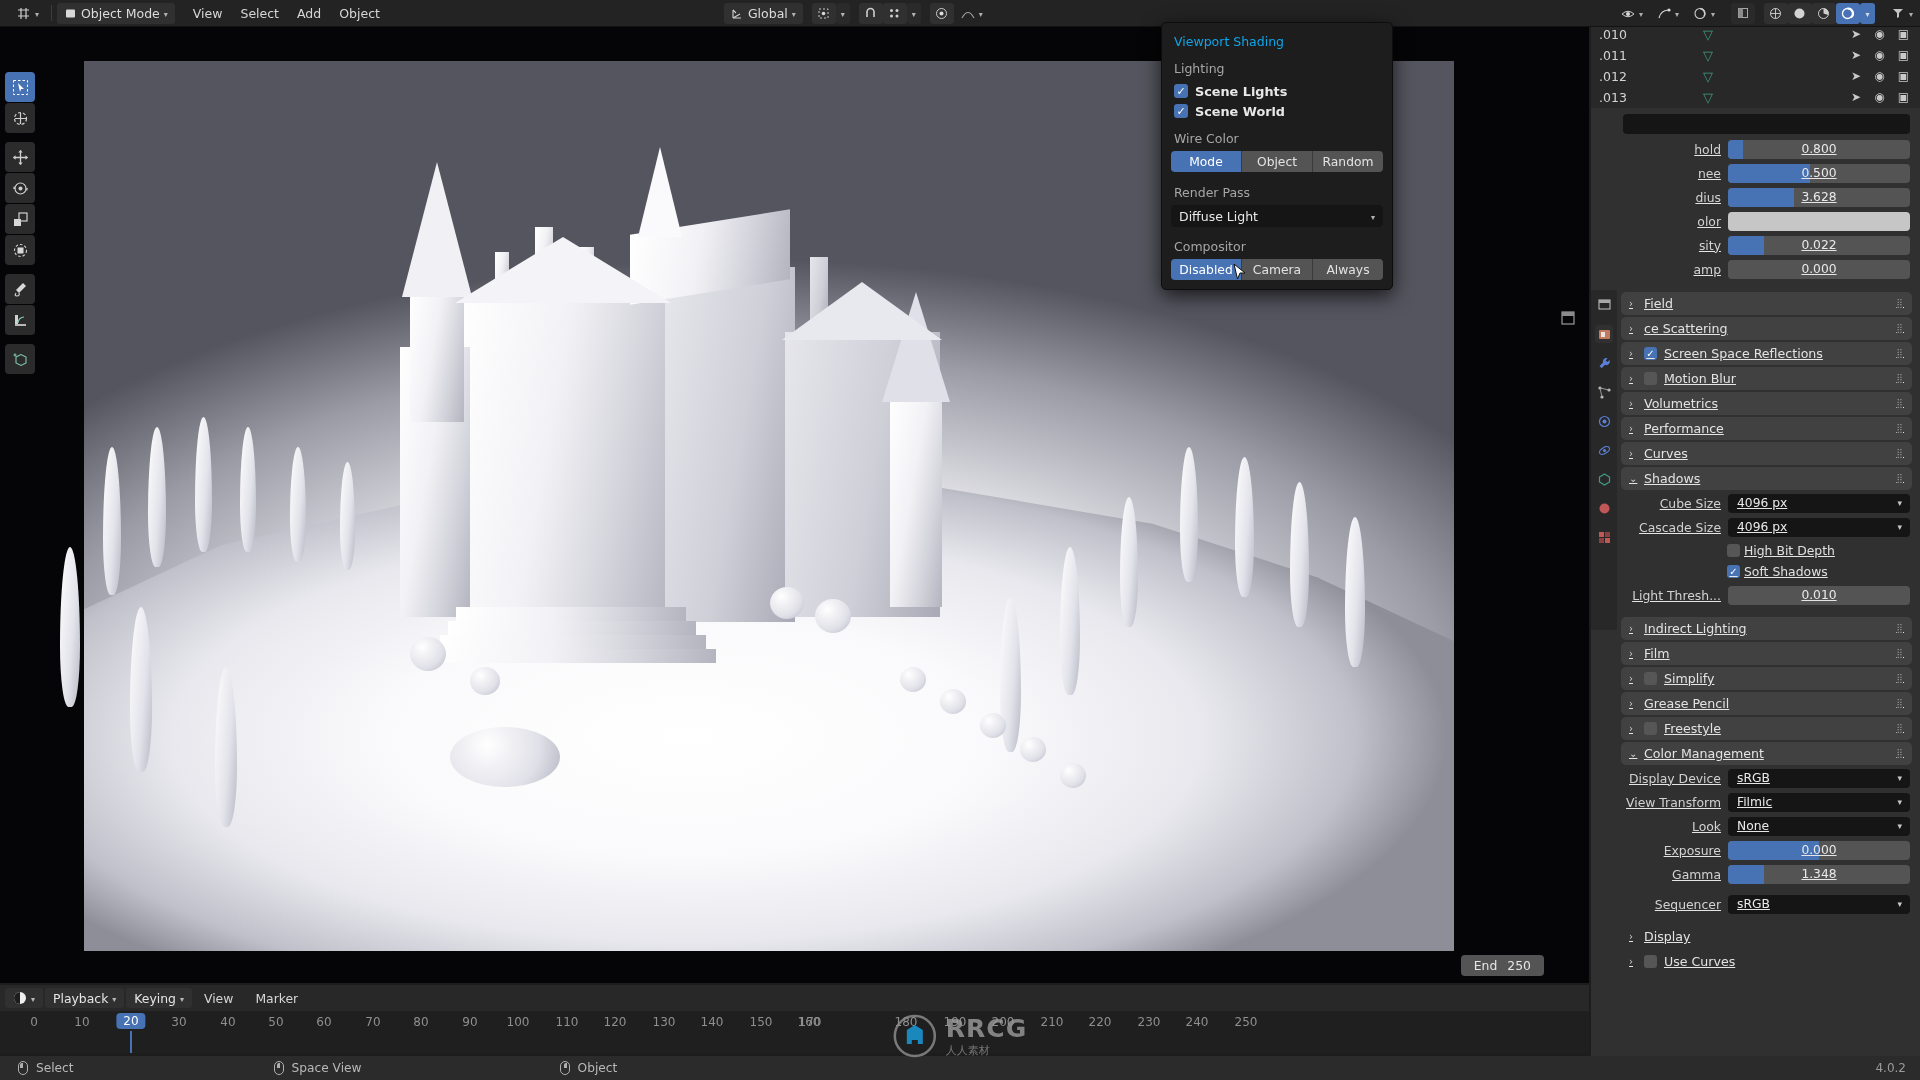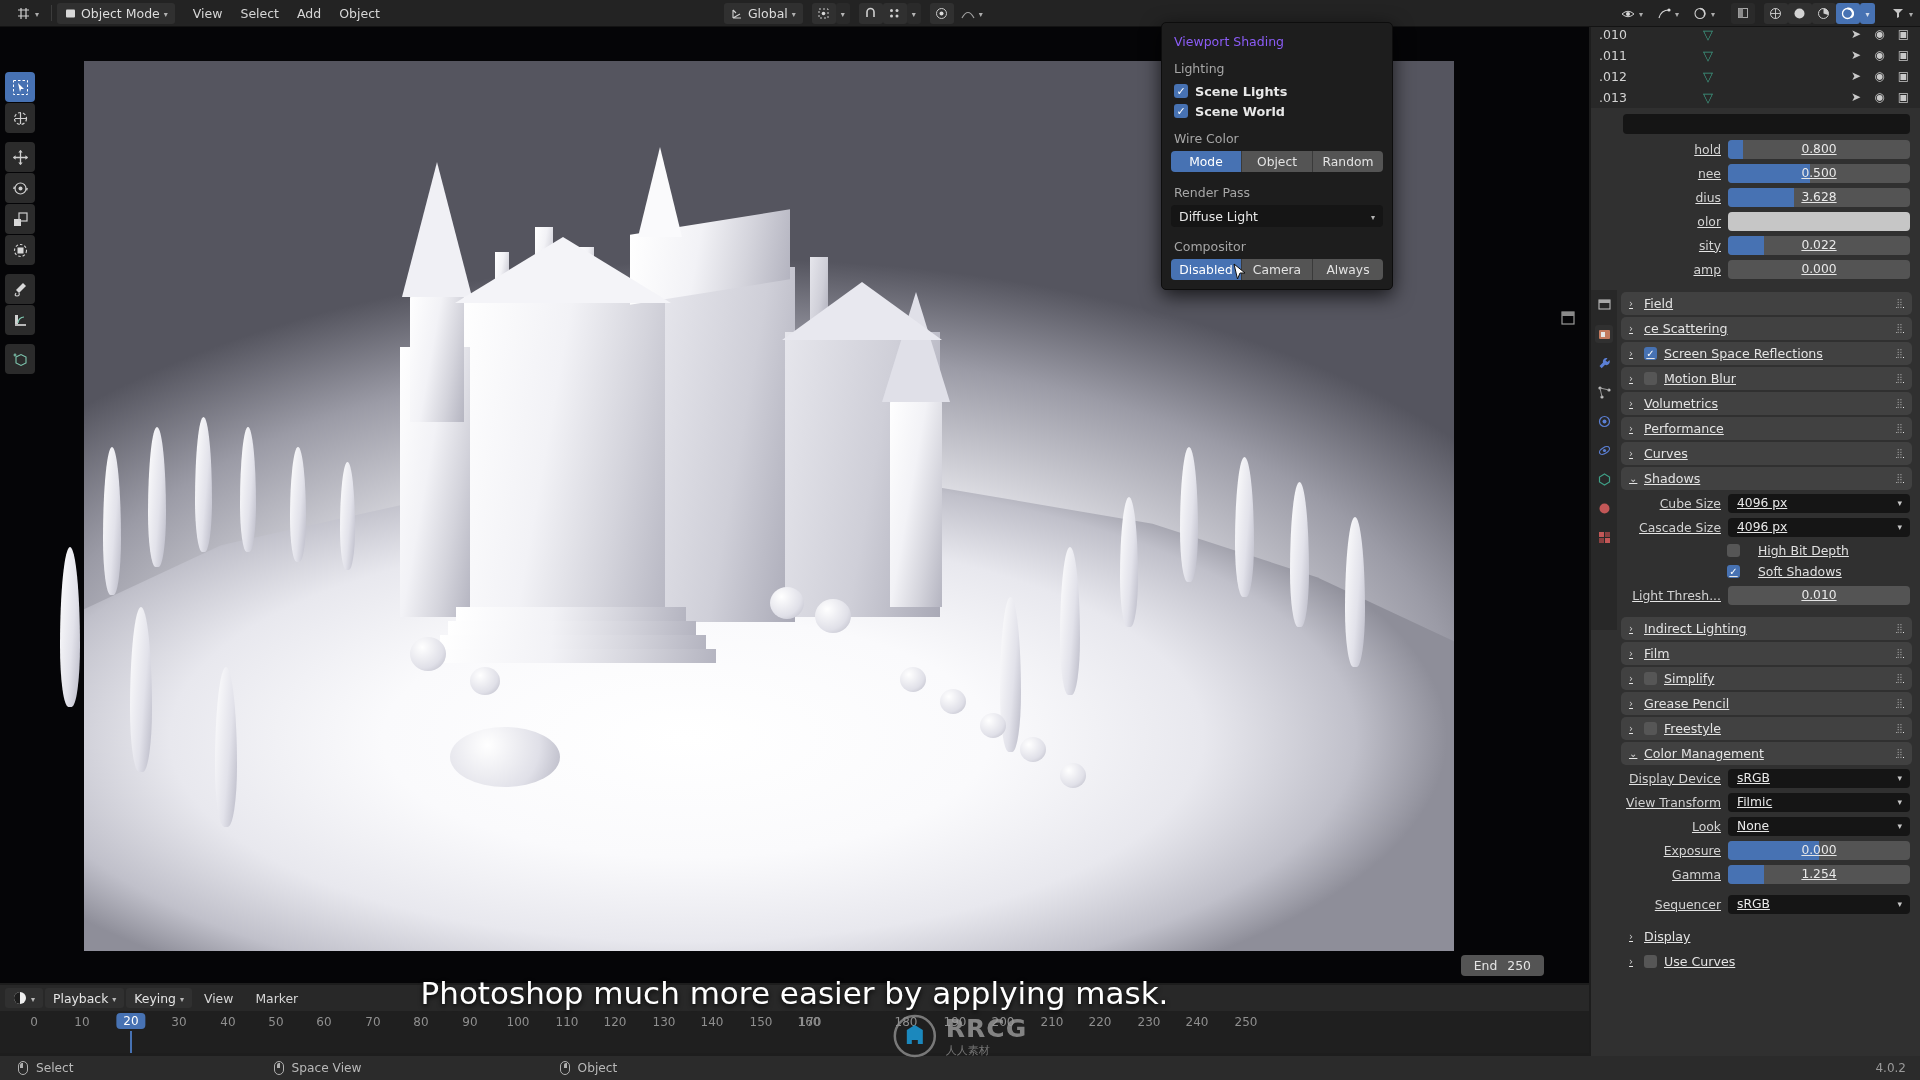--- a/index.html
+++ b/index.html
@@ -66,21 +66,21 @@
     border-radius: 50% 50% 42% 42% / 62% 62% 38% 38%;
   }
   .bush { position:absolute; background: radial-gradient(circle at 34% 30%, #ffffff, #e0e0e8 62%, #b5b5c2); border-radius:50%; }
 
   
   .shpop {
     position: absolute; left: 1161px; top: 22px; width: 232px; height: 268px;
     background: #1d1d1d; border: 1px solid #0d0d0d; border-radius: 5px;
     box-shadow: 0 6px 20px rgba(0,0,0,.72); z-index: 60; padding: 9px 9px 10px 9px;
   }
-  .pop-title { color: #8b5cf6; font-size: 12.5px; margin: 2px 0 12px 3px; }
+  .pop-title { color: #0ea5e9; font-size: 12.5px; margin: 2px 0 12px 3px; }
   .pop-label { color: #a6a6a6; font-size: 12.5px; margin: 3px 0 5px 3px; }
   .chkrow { display: flex; align-items: center; gap: 7px; height: 20px; margin-left: 3px; }
   .chkbox {
     width: 14px; height: 14px; border-radius: 3px; background: #4772b3;
     display:flex; align-items:center; justify-content:center;
     color:#fff; font-size: 11px; line-height: 1;
   }
   .chkrow span { font-size: 12.8px; color: #e8e8e8; font-weight: 600; }
   .segbar { display: flex; height: 21px; border-radius: 4px; overflow: hidden; margin: 2px 0 0 0; }
   .seg {
@@ -138,21 +138,21 @@
   .fld {
     flex: 1; height: 19px; background: #545454; border-radius: 4px; position: relative;
     display: flex; align-items: center; justify-content: center;
     font-size: 12.3px; color: #eaeaea; overflow: hidden;
   }
   .fld.dk { background: #151515; justify-content: flex-start; padding-left: 9px; }
   .fld .bar { position: absolute; left: 0; top: 0; bottom: 0; background: #4772b3; }
   .fld .txt { position: relative; z-index: 2; }
   .fld .dchev { position: absolute; right: 8px; font-size: 9px; color: #c8c8c8; z-index: 2; }
   .fld.swatch { background: #c6c6c6; }
-  .cbrow { display: flex; align-items: center; height: 21px; margin-left: 110px; gap: 18px; font-size: 12.4px; color: #e0e0e0; }
+  .cbrow { display: flex; align-items: center; height: 21px; margin-left: 110px; gap: 4px; font-size: 12.4px; color: #e0e0e0; }
   .cb { width: 13px; height: 13px; border-radius: 3px; background: #565656; display:flex;align-items:center;justify-content:center;color:#fff;font-size:10px; }
   .cb.on { background: #4772b3; }
 
   
   .timeline {
     position: absolute; left: 0; top: 985px; width: 1589px; height: 68px; background: #282828;
   }
   .tl-head { display: flex; align-items: center; height: 26px; gap: 2px; padding-left: 5px; }
   .tl-mbtn { height: 20px; display:flex; align-items:center; gap:4px; padding: 0 8px; background: #303030; border-radius: 3px; font-size: 12.4px; }
   .tl-menu { padding: 0 10px; font-size: 12.4px; color: #d6d6d6; }
@@ -744,21 +744,21 @@
         <span class="lab">Exposure</span>
         <div class="fld">
           <div class="bar" style="width:50%"></div>
           <span class="txt">0.000</span>
         </div>
       </div>
       <div class="prow">
         <span class="lab">Gamma</span>
         <div class="fld">
           <div class="bar" style="width:20%"></div>
-          <span class="txt">1.254</span>
+          <span class="txt">1.348</span>
         </div>
       </div>
       <div class="prow" style="margin-top:8px">
         <span class="lab">Sequencer</span>
         <div class="fld dk">
           <span class="txt">sRGB</span>
           <span class="dchev">▾</span>
         </div>
       </div>
 
@@ -881,21 +881,20 @@
       <span class="tl-tick" style="left:1052px">210</span>
       <span class="tl-tick" style="left:1100px">220</span>
       <span class="tl-tick" style="left:1149px">230</span>
       <span class="tl-tick" style="left:1197px">240</span>
       <span class="tl-tick" style="left:1246px">250</span>
       <div class="tl-curline" style="left:130px"></div>
       <span class="tl-cur" style="left:131px">20</span>
     </div>
   </div>
 
-  <div class="subtitle">Photoshop much more easier by applying mask.</div>
   <div class="wmark">
     <svg class="wm-logo" viewBox="0 0 44 44">
       <circle cx="22" cy="22" r="20" fill="none" stroke="#8d8d8d" stroke-width="2.5"></circle>
       <path d="M14 30V16l8-5 8 5v14h-5v-8h-6v8z" fill="#1b9fe0"></path>
       <path d="M18 22h8v4h-8z" fill="#1b9fe0"></path>
     </svg>
     <div>
       <div class="wm-txt">RRCG</div>
       <div class="wm-sub">人人素材</div>
     </div>

